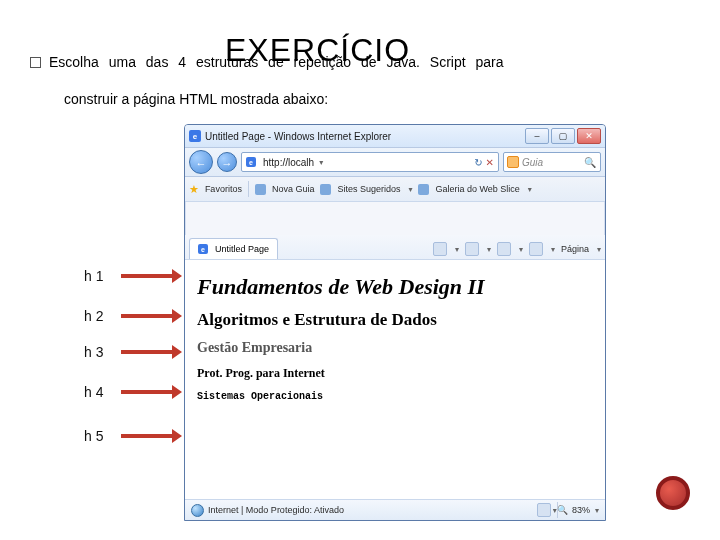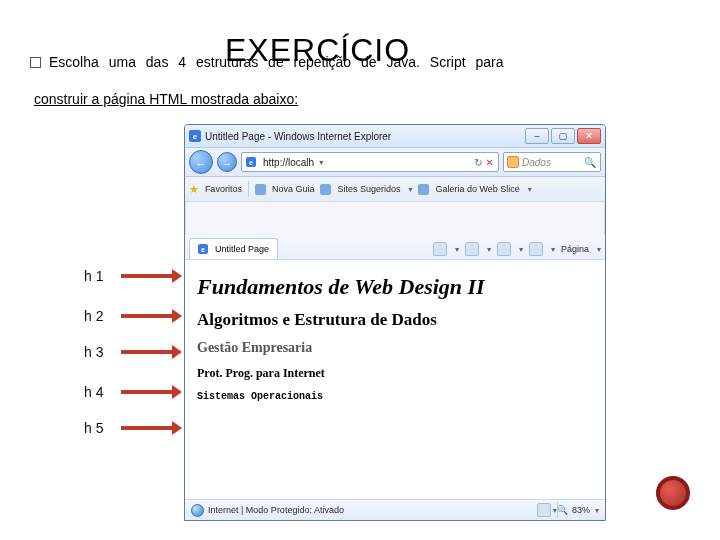--- a/index.html
+++ b/index.html
@@ -237,21 +237,21 @@
 </head>
 <body>
 
 <div class="content">
   <div class="title-row">
     <div class="big-title">EXERCÍCIO</div>
     <div class="bullet-text">
       <div class="line1">
         <span class="bullet-sq"></span><span>Escolha uma das 4 estruturas de repetição de Java. Script para</span>
       </div>
-      <div class="line2" style="margin-left:4px;text-decoration:underline;">construir a página HTML mostrada abaixo:</div>
+      <div class="line2" style="margin-left:34px;">construir a página HTML mostrada abaixo:</div>
     </div>
   </div>
 </div>
 
 <div class="browser">
   <div class="titlebar">
     <div class="favicon">e</div>
     <div class="title-text">Untitled Page - Windows Internet Explorer</div>
     <div class="win-btns">
       <div class="win-btn">–</div>
@@ -265,21 +265,21 @@
     <div class="nav-arrow" style="width:18px;height:18px;">→</div>
     <div class="addr">
       <div class="favicon" style="width:10px;height:10px;font-size:7px;">e</div>
       <span>http://localh</span>
       <span class="dd">▾</span>
       <span style="margin-left:auto;color:#3b6fab;">↻</span>
       <span style="color:#b94d47;">✕</span>
     </div>
     <div class="search">
       <span class="sicon"></span>
-      <span>Dados</span>
+      <span>Guia</span>
       <span class="mag" style="margin-left:auto;">🔍</span>
     </div>
   </div>
 
   <div class="favbar">
     <span class="star">★</span>
     <span>Favoritos</span>
     <span class="sep"></span>
     <span class="ficon"></span>
     <span>Nova Guia</span>
@@ -344,19 +344,19 @@
     <span class="arrow"></span>
   </div>
   <div class="lbl" style="top:76px;">
     <span>h 3</span>
     <span class="arrow"></span>
   </div>
   <div class="lbl" style="top:116px;">
     <span>h 4</span>
     <span class="arrow"></span>
   </div>
-  <div class="lbl" style="top:152px;">
+  <div class="lbl" style="top:160px;">
     <span>h 5</span>
     <span class="arrow"></span>
   </div>
 </div>
 
 <div class="redcirc"></div>
 
 </body></html>

